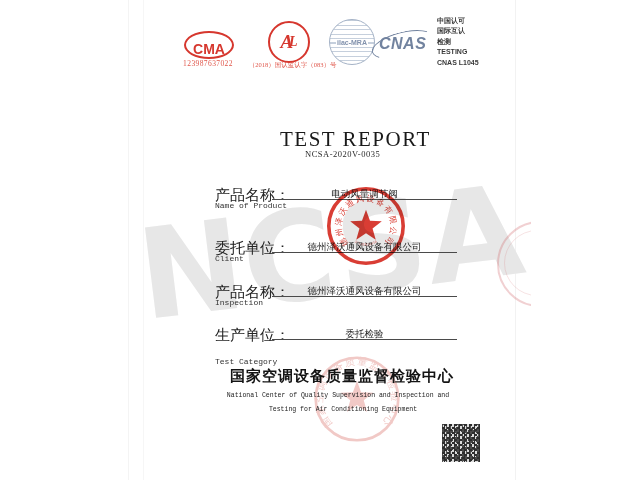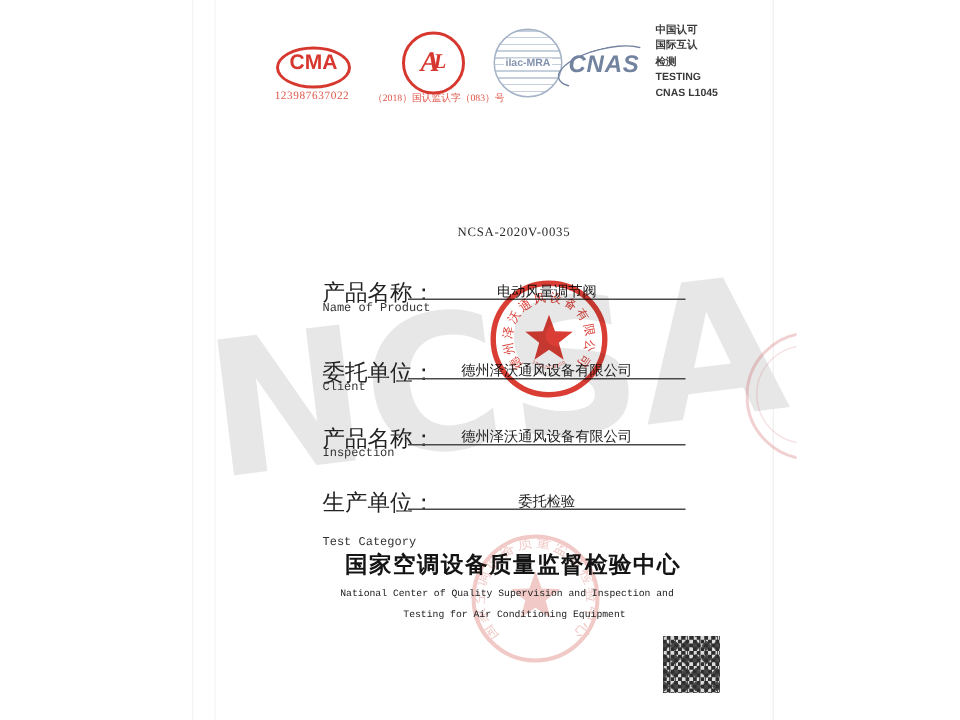--- a/index.html
+++ b/index.html
@@ -13,21 +13,21 @@
   [data-name="scan-line-2"]{left:143px;top:0;width:1px;height:480px;background:rgba(0,0,0,0.035);}
   [data-name="scan-line-3"]{left:515px;top:0;width:1px;height:480px;background:rgba(0,0,0,0.05);}
 
   
   [data-name="watermark"]{left:138px;top:190px;font-size:125px;font-weight:bold;
       font-family:"DejaVu Sans","Liberation Sans",sans-serif;color:#e7e7e7;
       transform:rotate(-7deg);letter-spacing:0px;line-height:1;z-index:0;}
 
   
   [data-name="cma-mark"]{left:184px;top:31px;width:46px;height:24px;border:2px solid #d6372e;
-      border-radius:50%;display:flex;align-items:flex-start;justify-content:center;z-index:2;}
+      border-radius:50%;display:flex;align-items:flex-end;justify-content:center;z-index:2;}
   [data-name="cma-mark-text"]{color:#d6372e;font-weight:bold;font-size:14px;letter-spacing:0;
       font-family:"Liberation Sans",sans-serif;}
   [data-name="cma-number"]{left:160px;top:59px;width:96px;text-align:center;font-size:7.5px;
       color:#e0564a;letter-spacing:0.4px;}
   [data-name="cal-mark"]{left:268px;top:21px;width:38px;height:38px;border:2.5px solid #d6372e;
       border-radius:50%;display:flex;align-items:center;justify-content:center;z-index:2;}
   [data-name="cal-mark-a"]{color:#d6372e;font-weight:bold;font-size:19px;font-style:italic;}
   [data-name="cal-mark-l"]{color:#d6372e;font-weight:bold;font-size:14px;margin-left:-4px;font-style:italic;}
   [data-name="cal-number"]{left:240px;top:61px;width:105px;text-align:center;font-size:6.5px;color:#e0564a;}
   [data-name="ilac-mark"]{left:329px;top:19px;width:44px;height:44px;border:1.5px solid #a4b2c6;
@@ -114,20 +114,21 @@
   </div>
 
   <div class="abs" data-name="accreditation-block">
     <div data-name="accreditation-line">中国认可</div>
     <div data-name="accreditation-line">国际互认</div>
     <div data-name="accreditation-line">检测</div>
     <div data-name="accreditation-line">TESTING</div>
     <div data-name="accreditation-line">CNAS L1045</div>
   </div>
 
+  <div class="abs nowrap" data-name="title-en">TEST REPORT</div>
   <div class="abs nowrap" data-name="report-no">NCSA-2020V-0035</div>
 
   <div class="abs field-label-cn nowrap" style="top:186px" data-name="field-label-product-name">产品名称：</div>
   <div class="abs field-label-en nowrap" style="top:201px" data-name="field-label-product-name-en">Name of Product</div>
   <div class="abs field-value nowrap" style="top:188px" data-name="field-value-product-name">电动风量调节阀</div>
   <div class="abs field-line" style="top:199px" data-name="field-underline"></div>
 
   <div class="abs field-label-cn nowrap" style="top:239px" data-name="field-label-client">委托单位：</div>
   <div class="abs field-label-en nowrap" style="top:254px" data-name="field-label-client-en">Client</div>
   <div class="abs field-value nowrap" style="top:241px" data-name="field-value-client">德州泽沃通风设备有限公司</div>

